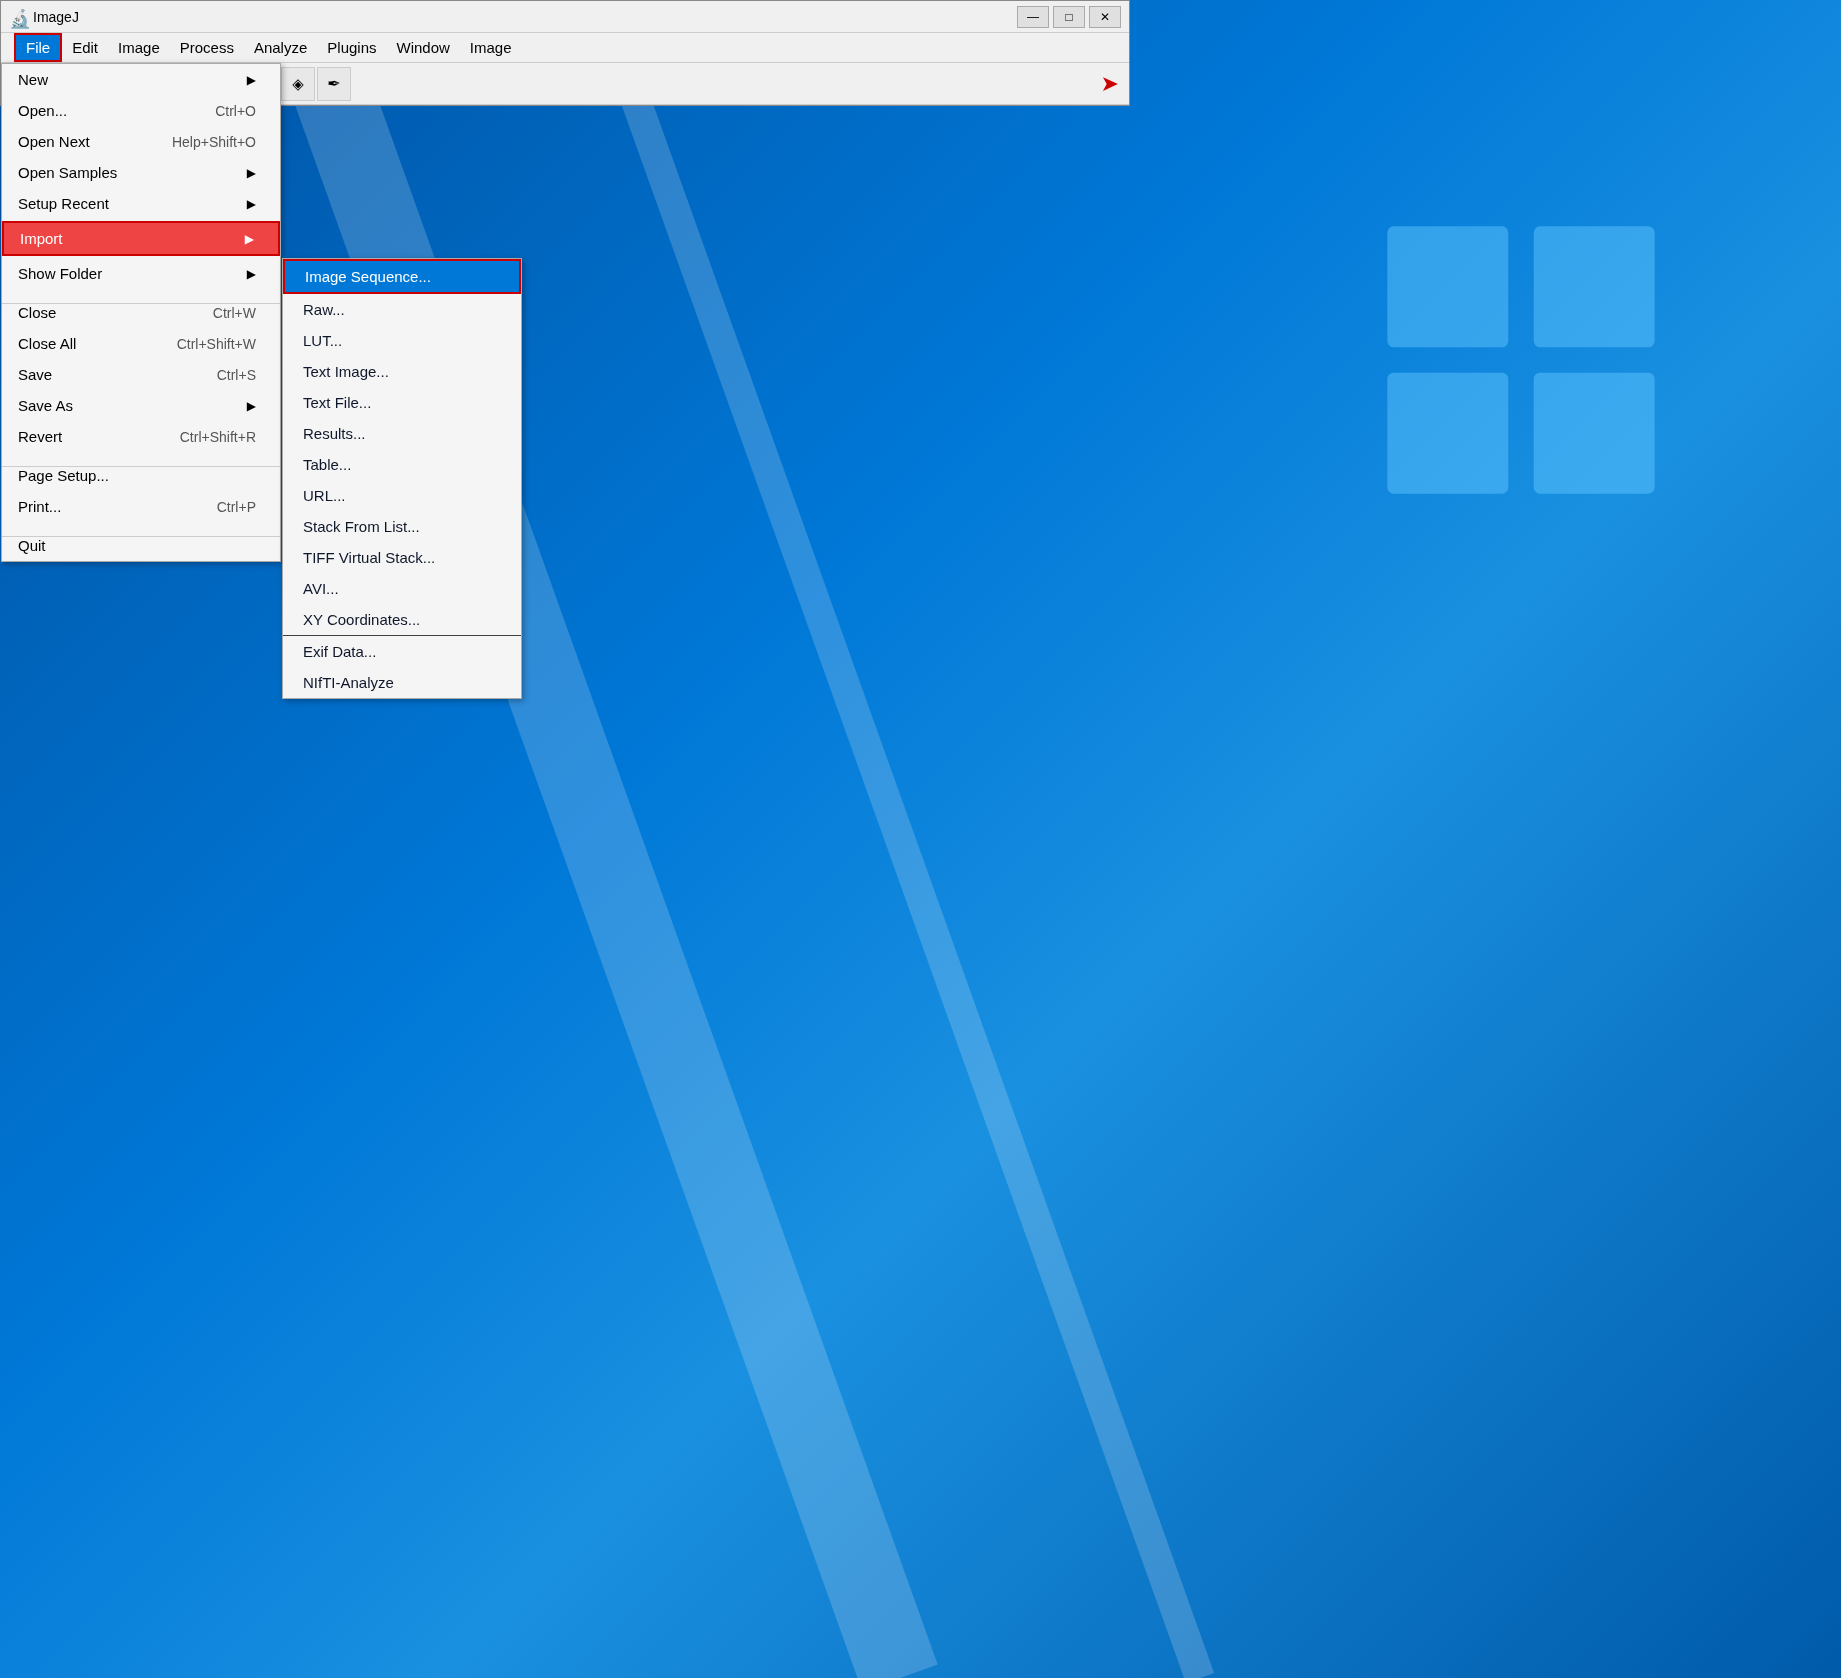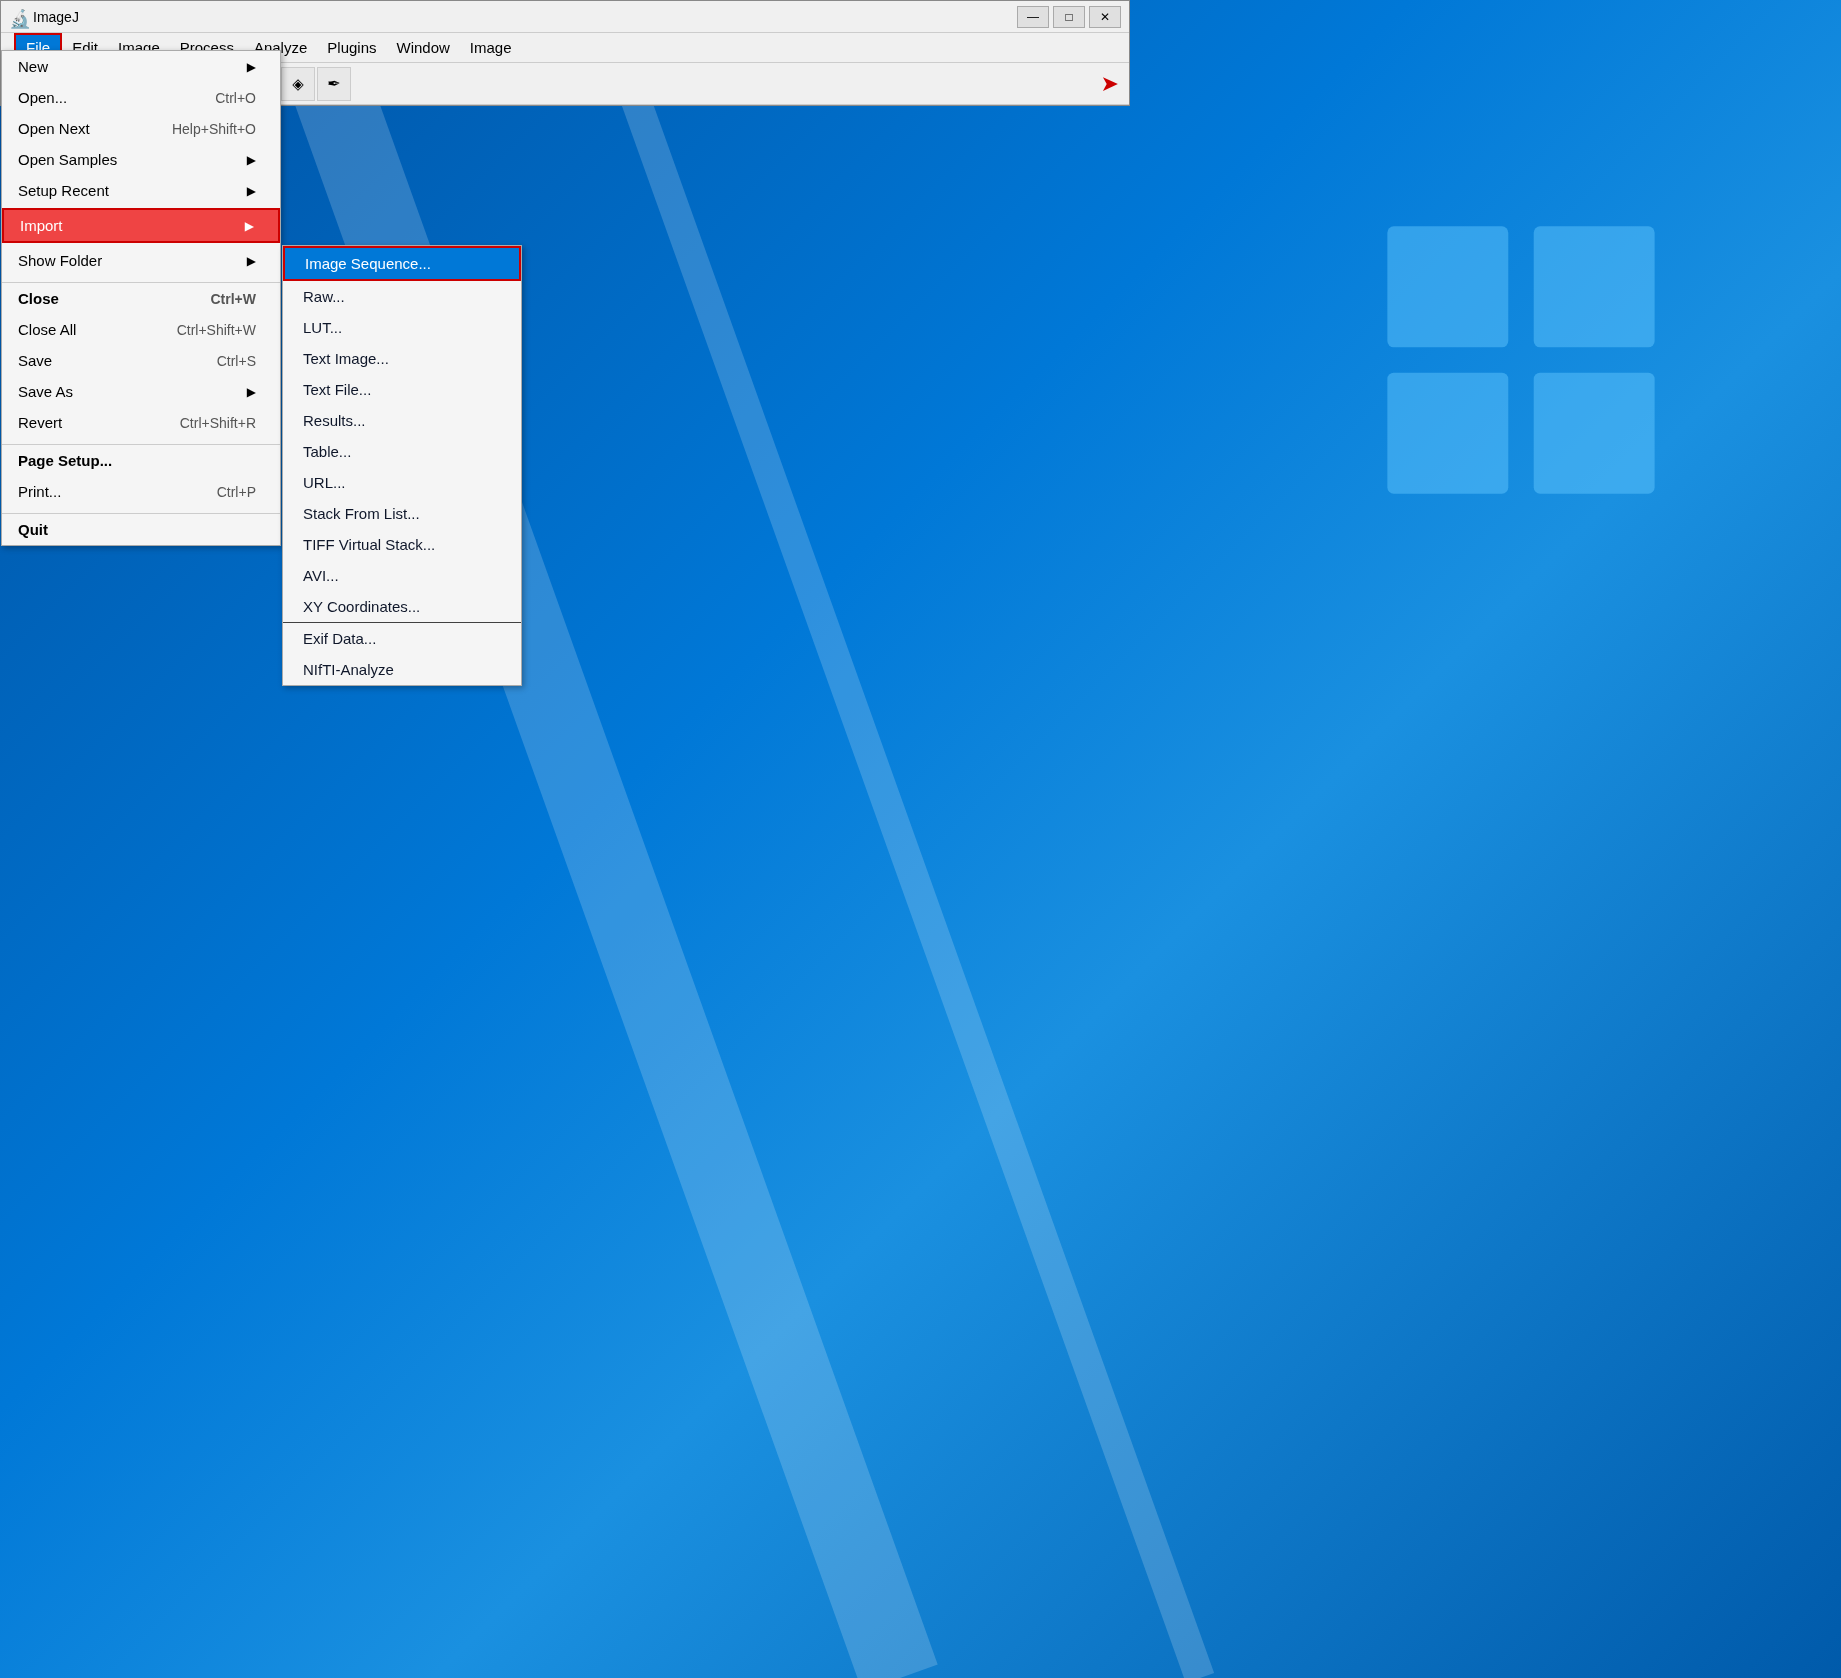--- a/index.html
+++ b/index.html
@@ -145,21 +145,21 @@
       left: 0;
       width: 1130px;
       background: #f0f0f0;
       border: 1px solid #888;
       z-index: 10;
     }
 
     
     .dropdown-container {
       position: absolute;
-      top: 49px;
+      top: 62px;
       left: 0;
       z-index: 100;
       display: flex;
     }
 
     .dropdown-menu {
       background: #f5f5f5;
       border: 1px solid #aaa;
       box-shadow: 2px 2px 6px rgba(0,0,0,0.3);
       min-width: 280px;
@@ -177,23 +177,22 @@
     }
 
     .dropdown-item.highlighted {
       background: #ef4444;
       color: white;
       border: 2px solid #cc0000;
     }
 
     .dropdown-item.separator-above {
       border-top: 1px solid #ccc;
-      margin-top: 6px;
-      padding-top: 7px;
-      font-weight: bold;
+      margin-top: 14px;
+      padding-top: 0;
     }
 
     .dropdown-item .shortcut {
       color: #555;
       margin-left: 30px;
       font-size: 14px;
     }
 
     .dropdown-item .arrow {
       margin-left: 10px;

